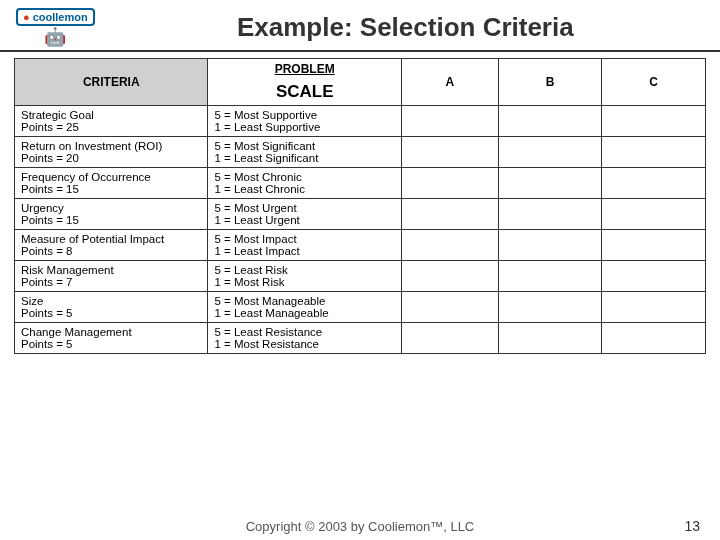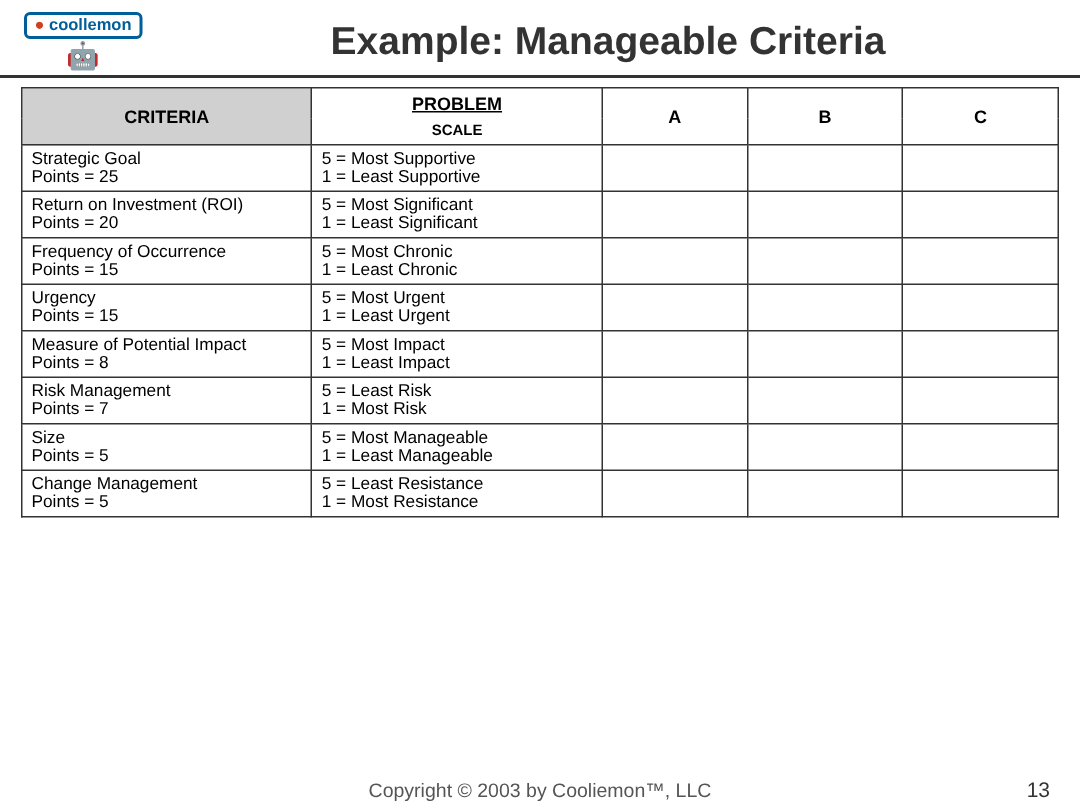--- a/index.html
+++ b/index.html
@@ -64,21 +64,21 @@
       font-size: 12px;
     }
     .header-row th.problem-header {
       border-bottom: none;
       text-decoration: underline;
     }
     .header-row2 th {
       background: #fff;
       text-align: center;
       font-weight: bold;
-      font-size: 10px;
+      font-size: 17px;
     }
     .header-row2 th.problem-header2 {
       border-top: none;
     }
     .criteria-header {
       background: #d0d0d0 !important;
       font-weight: bold;
       text-align: center;
       margin-top: 16px;
     }
@@ -118,21 +118,21 @@
   <div class="header">
     <div class="logo-area">
       <div style="display:flex; flex-direction:column; align-items:center;">
         <div style="border:2px solid #005f99; border-radius:4px; padding:1px 5px; display:flex; align-items:center; gap:3px; margin-bottom:2px;">
           <span style="color:#d04020; font-size:11px;">●</span>
           <span style="color:#005f99; font-weight:bold; font-size:11px;">coollemon</span>
         </div>
         <div style="font-size:18px; line-height:1;">🤖</div>
       </div>
     </div>
-    <h1 class="title">Example: Manageable Criteria</h1>
+    <h1 class="title">Example: Selection Criteria</h1>
   </div>
 
   <div class="table-wrap">
     <table>
       <colgroup>
         <col class="col-criteria">
         <col class="col-scale">
         <col class="col-a">
         <col class="col-b">
         <col class="col-c">

